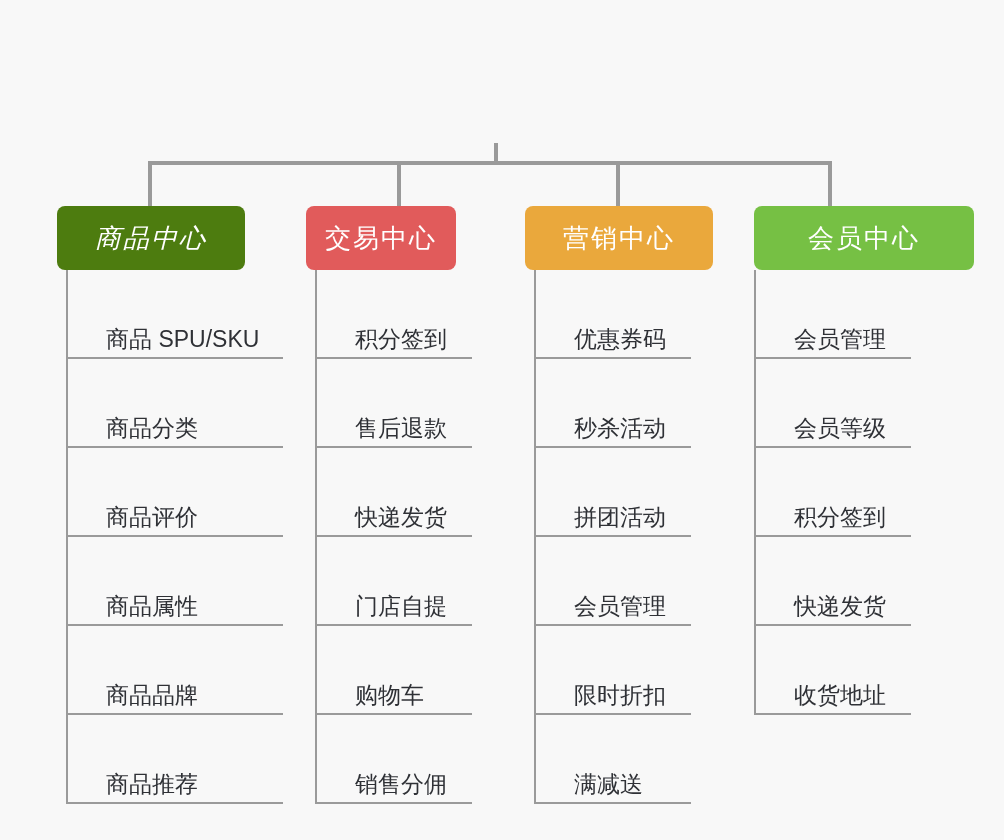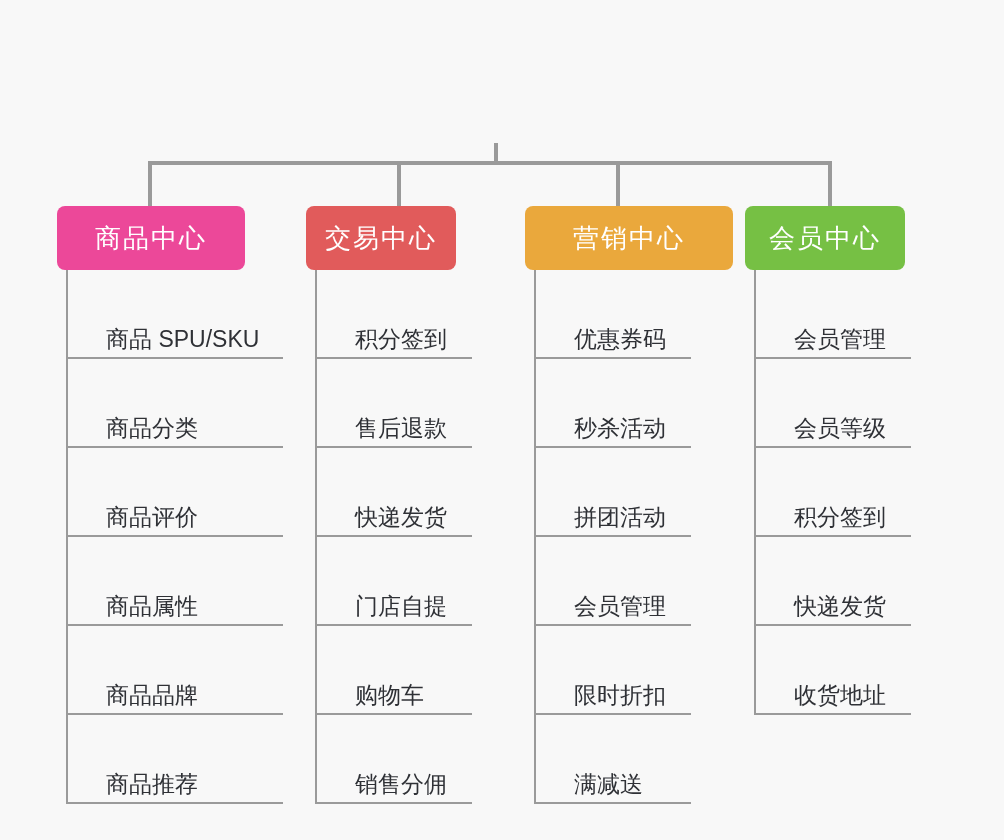--- a/index.html
+++ b/index.html
@@ -125,21 +125,21 @@
 
 
   <div class="conn conn-stem" style="background: rgb(154, 154, 154);"></div>
   <div class="conn conn-bus" style="background: rgb(154, 154, 154);"></div>
   <div class="conn conn-drop" style="left: 148px; background: rgb(154, 154, 154);"></div>
   <div class="conn conn-drop" style="left: 397px; background: rgb(154, 154, 154);"></div>
   <div class="conn conn-drop" style="left: 616px; background: rgb(154, 154, 154);"></div>
   <div class="conn conn-drop" style="left: 828px; background: rgb(154, 154, 154);"></div>
 
   <div class="branch" style="left:57px">
-    <div class="branch-header" style="background: #ec4899; width: 188px;">
+    <div class="branch-header" style="background: #4d7c0f; width: 188px; font-style: italic;">
       <span>商品中心</span>
     </div>
     <div class="branch-body" style="border-left-color: rgb(154, 154, 154);">
       <div class="leaf">
         <span class="leaf-underline" style="width: 215px; background: rgb(154, 154, 154);"></span>
         <span class="leaf-label">商品 SPU/SKU</span>
       </div>
       <div class="leaf">
         <span class="leaf-underline" style="width: 215px; background: rgb(154, 154, 154);"></span>
         <span class="leaf-label">商品分类</span>
@@ -189,21 +189,21 @@
         <span class="leaf-label">购物车</span>
       </div>
       <div class="leaf">
         <span class="leaf-underline" style="width: 155px; background: rgb(154, 154, 154);"></span>
         <span class="leaf-label">销售分佣</span>
       </div>
     </div>
   </div>
 
   <div class="branch" style="left:525px">
-    <div class="branch-header" style="background: rgb(234, 168, 60); width: 208px; text-align: right;">
+    <div class="branch-header" style="background: rgb(234, 168, 60); width: 188px; text-align: right;">
       <span>营销中心</span>
     </div>
     <div class="branch-body" style="border-left-color: rgb(154, 154, 154);">
       <div class="leaf">
         <span class="leaf-underline" style="width: 155px; background: rgb(154, 154, 154);"></span>
         <span class="leaf-label">优惠券码</span>
       </div>
       <div class="leaf">
         <span class="leaf-underline" style="width: 155px; background: rgb(154, 154, 154);"></span>
         <span class="leaf-label">秒杀活动</span>
@@ -221,21 +221,21 @@
         <span class="leaf-label">限时折扣</span>
       </div>
       <div class="leaf">
         <span class="leaf-underline" style="width: 155px; background: rgb(154, 154, 154);"></span>
         <span class="leaf-label">满减送</span>
       </div>
     </div>
   </div>
 
   <div class="branch" style="left:745px">
-    <div class="branch-header" style="background: rgb(118, 192, 68); width: 160px;">
+    <div class="branch-header" style="background: rgb(118, 192, 68); width: 220px; margin-left: 9px;">
       <span>会员中心</span>
     </div>
     <div class="branch-body" style="border-left-color: rgb(154, 154, 154);">
       <div class="leaf">
         <span class="leaf-underline" style="width: 155px; background: rgb(154, 154, 154);"></span>
         <span class="leaf-label">会员管理</span>
       </div>
       <div class="leaf">
         <span class="leaf-underline" style="width: 155px; background: rgb(154, 154, 154);"></span>
         <span class="leaf-label">会员等级</span>

